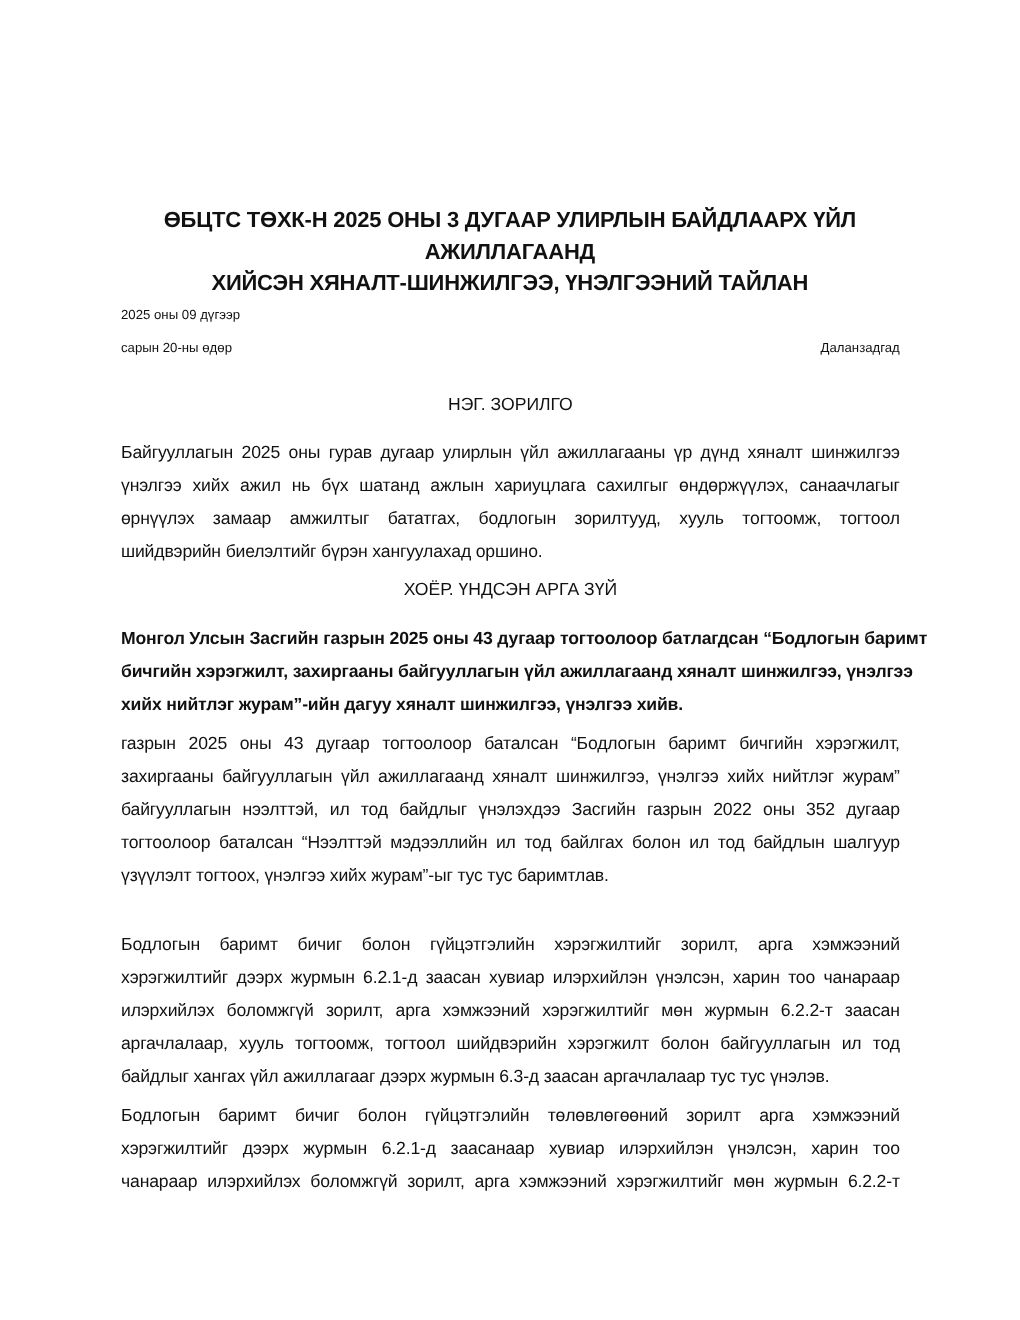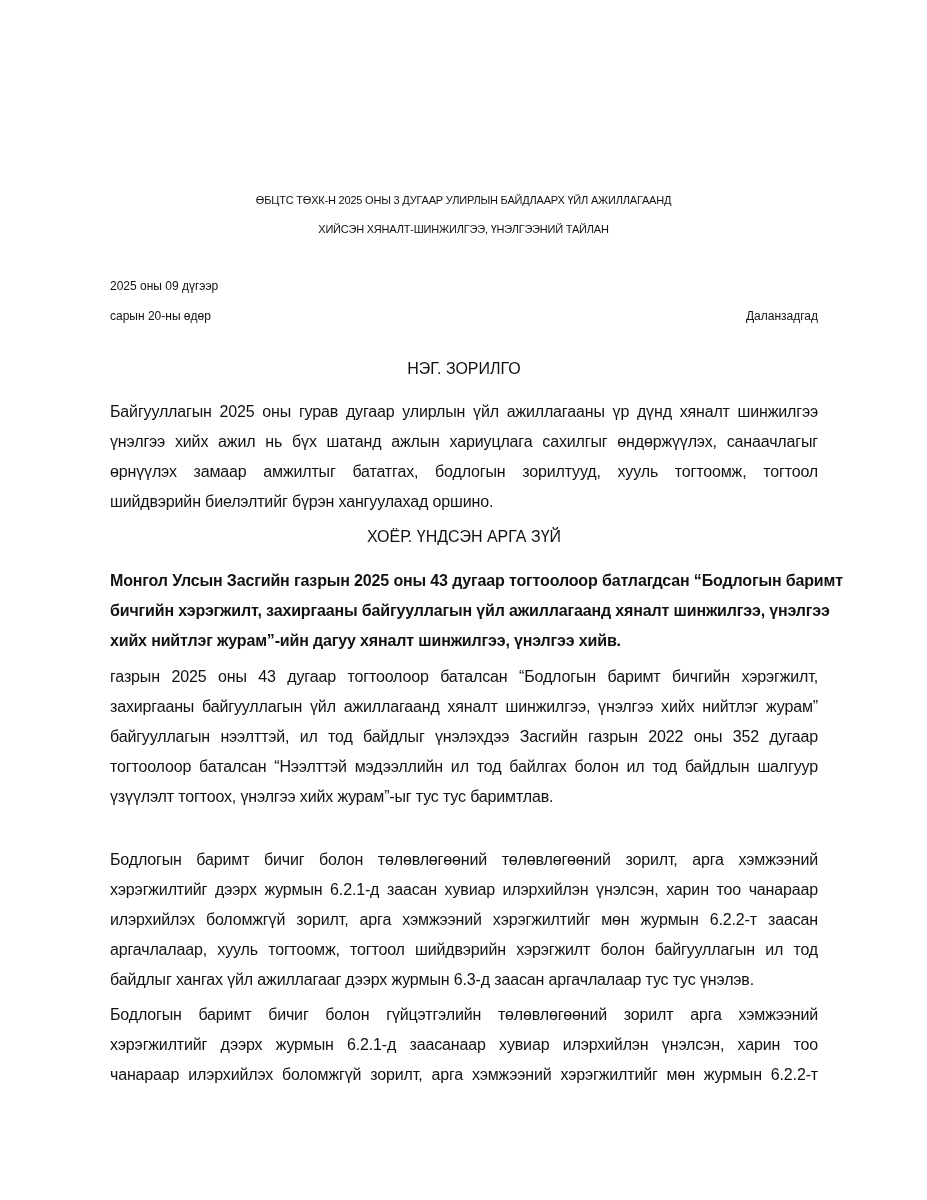--- a/index.html
+++ b/index.html
@@ -1,20 +1,20 @@
 <!DOCTYPE html>
 <html><head>
 <meta charset="utf-8">
 <style>
   html, body { margin: 0; padding: 0; background: #ffffff; }
   body { width: 927px; height: 1200px; overflow: hidden; position: relative;
          font-family: "Liberation Sans", sans-serif; color: #111111; }
   .page { position: absolute; left: 0; top: 0; width: 927px; height: 1200px; background: #fff; }
   .title { position: absolute; left: 100px; width: 727px; top: 186px; text-align: center;
-           font-weight: normal; font-size: 11px; line-height: 29px; letter-spacing: -0.2px; }
+           font-weight: bold; font-size: 20px; line-height: 29px; letter-spacing: -0.2px; }
   .date-block { position: absolute; left: 110px; top: 259px; width: 708px; font-size: 12px; line-height: 30px; margin-top: 12px; }
   .date-row { display: flex; justify-content: space-between; align-items: center; }
   .heading { position: absolute; left: 110px; width: 708px; text-align: center; font-weight: normal; font-size: 16px; }
   .para { position: absolute; left: 110px; width: 708px; font-size: 16px; line-height: 30px;
           text-align: justify; letter-spacing: -0.15px; }
   .line { display: block; text-align: justify; text-align-last: justify; white-space: nowrap; }
   .line.last { text-align-last: left; }
 </style>
 </head>
 <body>
@@ -52,21 +52,21 @@
 
   <div class="para" style="top:662px;">
     <span class="line">газрын 2025 оны 43 дугаар тогтоолоор баталсан “Бодлогын баримт бичгийн хэрэгжилт,</span>
     <span class="line">захиргааны байгууллагын үйл ажиллагаанд хяналт шинжилгээ, үнэлгээ хийх нийтлэг журам”</span>
     <span class="line">байгууллагын нээлттэй, ил тод байдлыг үнэлэхдээ Засгийн газрын 2022 оны 352 дугаар</span>
     <span class="line">тогтоолоор баталсан “Нээлттэй мэдээллийн ил тод байлгах болон ил тод байдлын шалгуур</span>
     <span class="line last">үзүүлэлт тогтоох, үнэлгээ хийх журам”-ыг тус тус баримтлав.</span>
   </div>
 
   <div class="para" style="top:845px;">
-    <span class="line">Бодлогын баримт бичиг болон төлөвлөгөөний төлөвлөгөөний зорилт, арга хэмжээний</span>
+    <span class="line">Бодлогын баримт бичиг болон гүйцэтгэлийн хэрэгжилтийг зорилт, арга хэмжээний</span>
     <span class="line">хэрэгжилтийг дээрх журмын 6.2.1-д заасан хувиар илэрхийлэн үнэлсэн, харин тоо чанараар</span>
     <span class="line">илэрхийлэх боломжгүй зорилт, арга хэмжээний хэрэгжилтийг мөн журмын 6.2.2-т заасан</span>
     <span class="line">аргачлалаар, хууль тогтоомж, тогтоол шийдвэрийн хэрэгжилт болон байгууллагын ил тод</span>
     <span class="line last">байдлыг хангах үйл ажиллагааг дээрх журмын 6.3-д заасан аргачлалаар тус тус үнэлэв.</span>
   </div>
 
   <div class="para" style="top:1000px;">
     <span class="line">Бодлогын баримт бичиг болон гүйцэтгэлийн төлөвлөгөөний зорилт арга хэмжээний</span>
     <span class="line">хэрэгжилтийг дээрх журмын 6.2.1-д заасанаар хувиар илэрхийлэн үнэлсэн, харин тоо</span>
     <span class="line">чанараар илэрхийлэх боломжгүй зорилт, арга хэмжээний хэрэгжилтийг мөн журмын 6.2.2-т</span>

